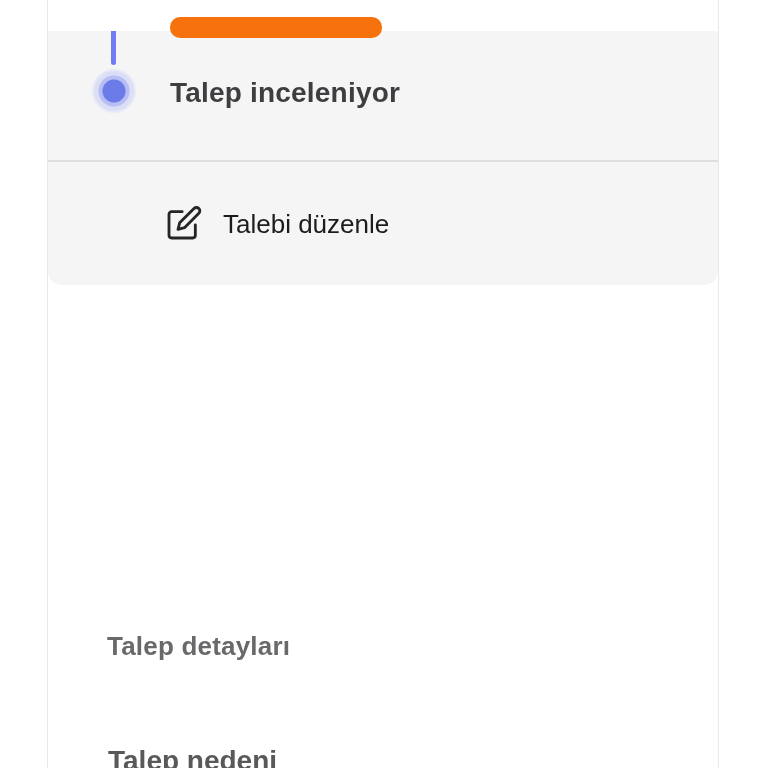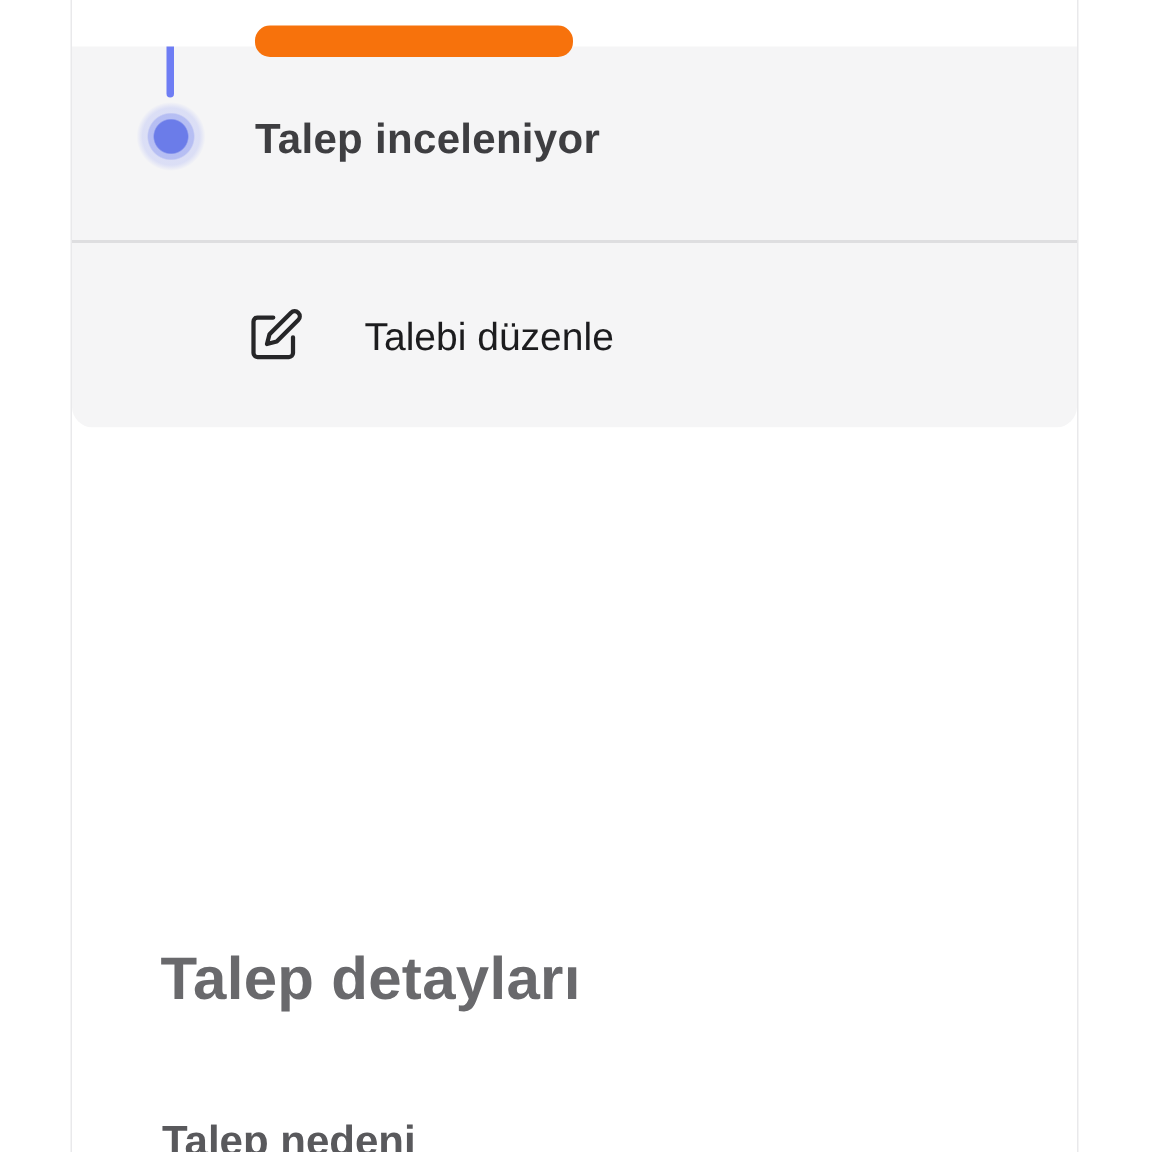--- a/index.html
+++ b/index.html
@@ -33,28 +33,28 @@
     background:radial-gradient(circle,
       var(--c-blue-dot) 0 11px,
       rgba(120,136,240,0.50) 12px 15px,
       rgba(145,158,245,0.26) 16px 19px,
       rgba(160,172,248,0.0) 23px);}
   .status-label{position:absolute;left:122px;top:46px;font-size:28px;font-weight:600;
     color:var(--c-text-status);letter-spacing:.2px;}
 
   
   .card-edit{position:absolute;left:0;top:163px;width:100%;height:122px;background:var(--c-card);
-    border-radius:0 0 14px 14px;display:flex;align-items:center;cursor:pointer;gap:20px;}
+    border-radius:0 0 14px 14px;display:flex;align-items:center;cursor:pointer;}
   .edit-icon{width:40px;height:40px;margin-left:115px;color:#262628;flex:0 0 auto;}
   .edit-icon svg{width:100%;height:100%;display:block;}
   .edit-label{margin-left:20px;font-size:26px;color:var(--c-text-dark);}
 
   
   .details{position:absolute;left:0;top:285px;width:100%;height:483px;background:#ffffff;}
-  .details-title{position:absolute;left:59px;top:346px;font-size:40px;font-weight:700;
+  .details-title{position:absolute;left:59px;top:346px;font-size:26px;font-weight:700;
     color:var(--c-text-title);letter-spacing:.2px;}
   .field-label{position:absolute;left:60px;font-size:28px;font-weight:700;color:var(--c-text-sub);}
   .lbl-reason{top:460px;}
 </style>
 </head>
 <body>
 
 <div class="stage">
   <div class="viewport">
 

